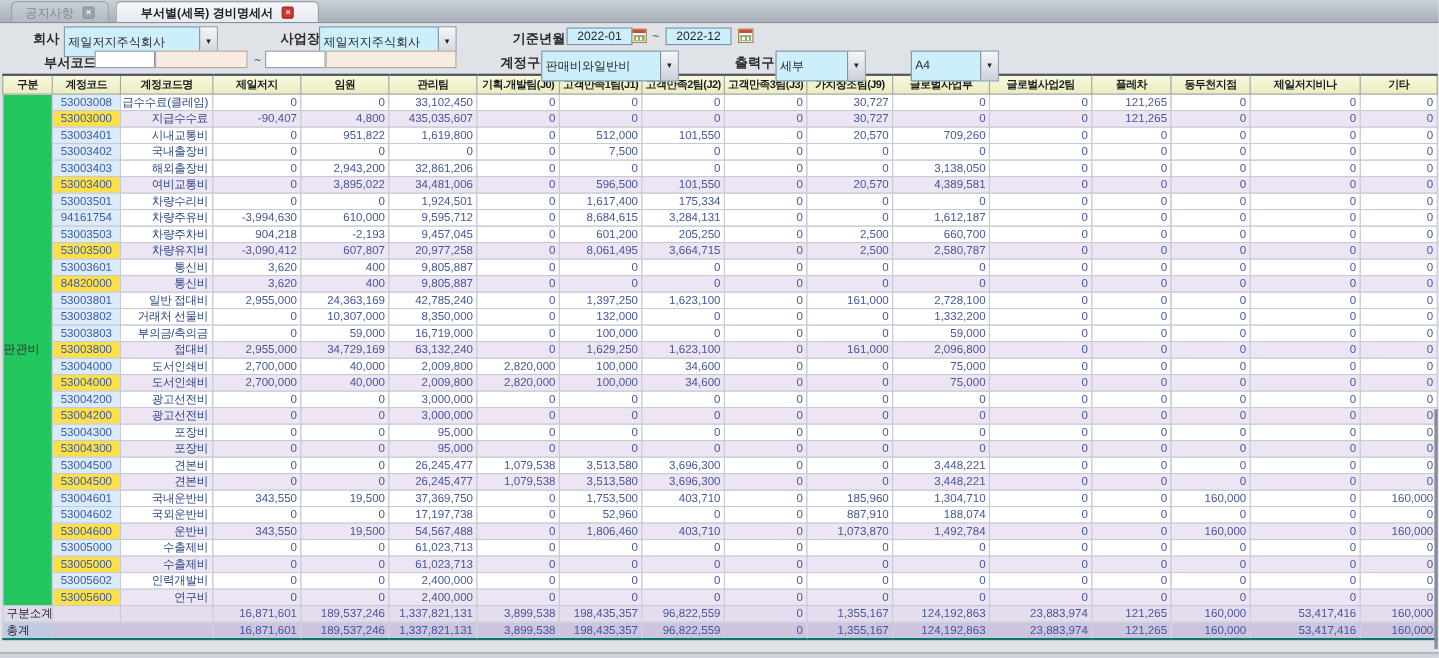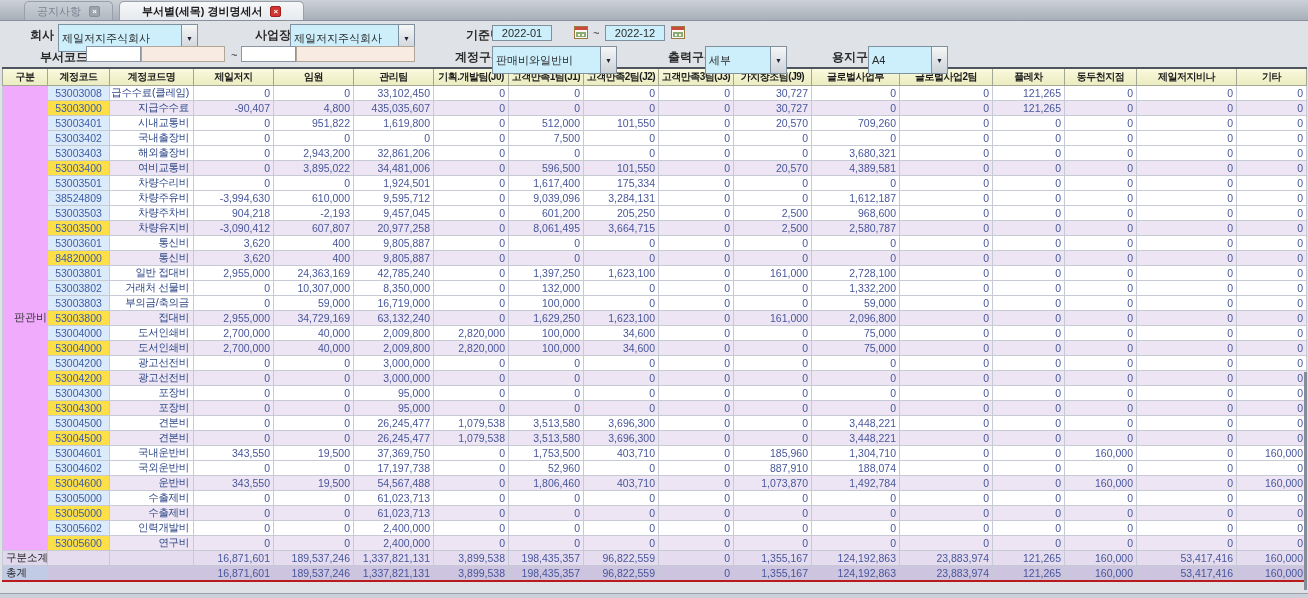--- a/index.html
+++ b/index.html
@@ -1,21 +1,21 @@
 <!DOCTYPE html>
 <html><head>
 <meta charset="utf-8">
 <style>
   * { margin:0; padding:0; box-sizing:border-box; }
   body { font-family:"Liberation Sans","DejaVu Sans",sans-serif; }
   .screen { position:relative; width:1308px; height:598px; background:#dfe2e7; overflow:hidden; }
 
   
   .tabbar { height:21px; background:linear-gradient(#ccd1d8,#a8afb9); border-bottom:1px solid #8a919c;
-            display:flex; align-items:flex-end; padding-left:24px; }
+            display:flex; align-items:flex-end; padding-left:10px; }
   .tab { height:19px; display:flex; align-items:center; gap:8px; padding:0 12px;
          border:1px solid #98a0aa; border-bottom:none; border-radius:5px 5px 0 0; font-size:11px; margin-right:6px; }
   .tab.inactive { background:linear-gradient(#c9cfd6,#b2b9c2); color:#7e8591; }
   .tab.active { background:linear-gradient(#f5f7f9,#e7eaee); color:#1d1d1d; font-weight:bold; padding:0 22px; }
   .closebox { width:11px; height:11px; border-radius:2px; font-size:8px; line-height:10px; text-align:center;
               color:#fff; font-weight:bold; }
   .closebox.gray { background:#9aa2ac; border:1px solid #8a919b; }
   .closebox.red { background:#d2352f; border:1px solid #a02020; }
 
   
@@ -49,25 +49,25 @@
   table { border-collapse:collapse; table-layout:fixed; width:1304px; }
   th { background:linear-gradient(#f9f9dd,#ebecc0); font-weight:bold; font-size:10px; letter-spacing:-0.5px;
        height:17px; border:1px solid #a3a896; border-top:2px solid #4e5460; color:#1c1c1c; overflow:hidden;
        white-space:nowrap; }
   td { height:15px; border:1px solid #c6cad4; font-size:10.5px; overflow:hidden; white-space:nowrap; background:#fff; }
   td.code { background:#dcebfa; color:#3d5ca8; text-align:center; }
   td.name { text-align:right; padding-right:4px; color:#2c4586; font-size:10.5px; letter-spacing:-0.3px; }
   td.num { text-align:right; padding-right:3px; color:#47569b; }
   tr.sub td { background:#ede5f3; }
   tr.sub td.code { background:#fde047; }
-  td.group { background:#f0abfc; text-align:right; vertical-align:middle; font-size:11px; color:#333;
+  td.group { background:#22c55e; text-align:left; vertical-align:middle; font-size:11px; color:#333;
              border:1px solid #c6cad4; }
   tr.ft1 td { background:#e5ddef; }
   tr.ft1 td.ftl { background:#e0d8ec; }
-  tr.ft2 td { background:#cdc4e0; border-bottom:2px solid #b91c1c; }
+  tr.ft2 td { background:#cdc4e0; border-bottom:2px solid #0f766e; }
   tr.ft2 td.ftl { background:#c2cbe5; }
   td.ftl { text-align:left; padding-left:3px; color:#1d1d1d; font-size:10.5px; }
 
   .bottom-strip { position:absolute; left:0; right:0; bottom:0; height:5px; background:#ccd0d8;
                   border-top:1px solid #9aa0aa; }
   .vscroll { position:absolute; right:1px; top:372px; width:3px; height:218px; background:#868b99; }
 </style>
 </head>
 <body>
 
@@ -91,21 +91,21 @@
     <div class="combo" style="left:58px; top:3px; width:140px;">
       <span class="combo-text">제일저지주식회사</span>
       <span class="combo-btn">▼</span>
     </div>
     <span class="flabel" style="left:255px; top:6px;">사업장</span>
     <div class="combo" style="left:290px; top:3px; width:125px;">
       <span class="combo-text">제일저지주식회사</span>
       <span class="combo-btn">▼</span>
     </div>
     <span class="flabel" style="left:466px; top:6px;">기준년월</span>
-    <div class="datebox" style="left:492px; top:4px;">2022-01</div>
+    <div class="datebox" style="left:515px; top:4px;">2022-01</div>
     <span class="cal-icon" style="left:574px; top:5px;"></span>
     <span class="tilde" style="left:593px; top:6px;">~</span>
     <div class="datebox" style="left:605px; top:4px;">2022-12</div>
     <span class="cal-icon" style="left:671px; top:5px;"></span>
 
     <span class="flabel" style="left:40px; top:28px;">부서코드</span>
     <span class="inp-white" style="left:86px; top:25px; width:55px;"></span>
     <span class="inp-beige" style="left:141px; top:25px; width:84px;"></span>
     <span class="tilde" style="left:231px; top:28px;">~</span>
     <span class="inp-white" style="left:241px; top:25px; width:55px;"></span>
@@ -114,21 +114,21 @@
     <div class="combo" style="left:492px; top:25px; width:125px;">
       <span class="combo-text">판매비와일반비</span>
       <span class="combo-btn">▼</span>
     </div>
     <span class="flabel" style="left:668px; top:28px;">출력구분</span>
     <div class="combo" style="left:705px; top:25px; width:82px;">
       <span class="combo-text">세부</span>
       <span class="combo-btn">▼</span>
     </div>
     <span class="flabel" style="left:832px; top:28px;">용지구분</span>
-    <div class="combo" style="left:868px; top:25px; width:80px;">
+    <div class="combo" style="left:828px; top:25px; width:80px;">
       <span class="combo-text">A4</span>
       <span class="combo-btn">▼</span>
     </div>
   </div>
 
   <div class="gridwrap">
     <table>
       <colgroup>
         <col style="width:45px">
           <col style="width:62px">
@@ -247,21 +247,21 @@
             <td class="code">53003403</td>
             <td class="name">해외출장비</td>
             <td class="num">0</td>
             <td class="num">2,943,200</td>
             <td class="num">32,861,206</td>
             <td class="num">0</td>
             <td class="num">0</td>
             <td class="num">0</td>
             <td class="num">0</td>
             <td class="num">0</td>
-            <td class="num">3,680,321</td>
+            <td class="num">3,138,050</td>
             <td class="num">0</td>
             <td class="num">0</td>
             <td class="num">0</td>
             <td class="num">0</td>
             <td class="num">0</td>
           </tr>
           <tr class="sub">
             <td class="code">53003400</td>
             <td class="name">여비교통비</td>
             <td class="num">0</td>
@@ -291,27 +291,27 @@
             <td class="num">0</td>
             <td class="num">0</td>
             <td class="num">0</td>
             <td class="num">0</td>
             <td class="num">0</td>
             <td class="num">0</td>
             <td class="num">0</td>
             <td class="num">0</td>
           </tr>
           <tr>
-            <td class="code">38524809</td>
+            <td class="code">94161754</td>
             <td class="name">차량주유비</td>
             <td class="num">-3,994,630</td>
             <td class="num">610,000</td>
             <td class="num">9,595,712</td>
             <td class="num">0</td>
-            <td class="num">9,039,096</td>
+            <td class="num">8,684,615</td>
             <td class="num">3,284,131</td>
             <td class="num">0</td>
             <td class="num">0</td>
             <td class="num">1,612,187</td>
             <td class="num">0</td>
             <td class="num">0</td>
             <td class="num">0</td>
             <td class="num">0</td>
             <td class="num">0</td>
           </tr>
@@ -319,21 +319,21 @@
             <td class="code">53003503</td>
             <td class="name">차량주차비</td>
             <td class="num">904,218</td>
             <td class="num">-2,193</td>
             <td class="num">9,457,045</td>
             <td class="num">0</td>
             <td class="num">601,200</td>
             <td class="num">205,250</td>
             <td class="num">0</td>
             <td class="num">2,500</td>
-            <td class="num">968,600</td>
+            <td class="num">660,700</td>
             <td class="num">0</td>
             <td class="num">0</td>
             <td class="num">0</td>
             <td class="num">0</td>
             <td class="num">0</td>
           </tr>
           <tr class="sub">
             <td class="code">53003500</td>
             <td class="name">차량유지비</td>
             <td class="num">-3,090,412</td>

